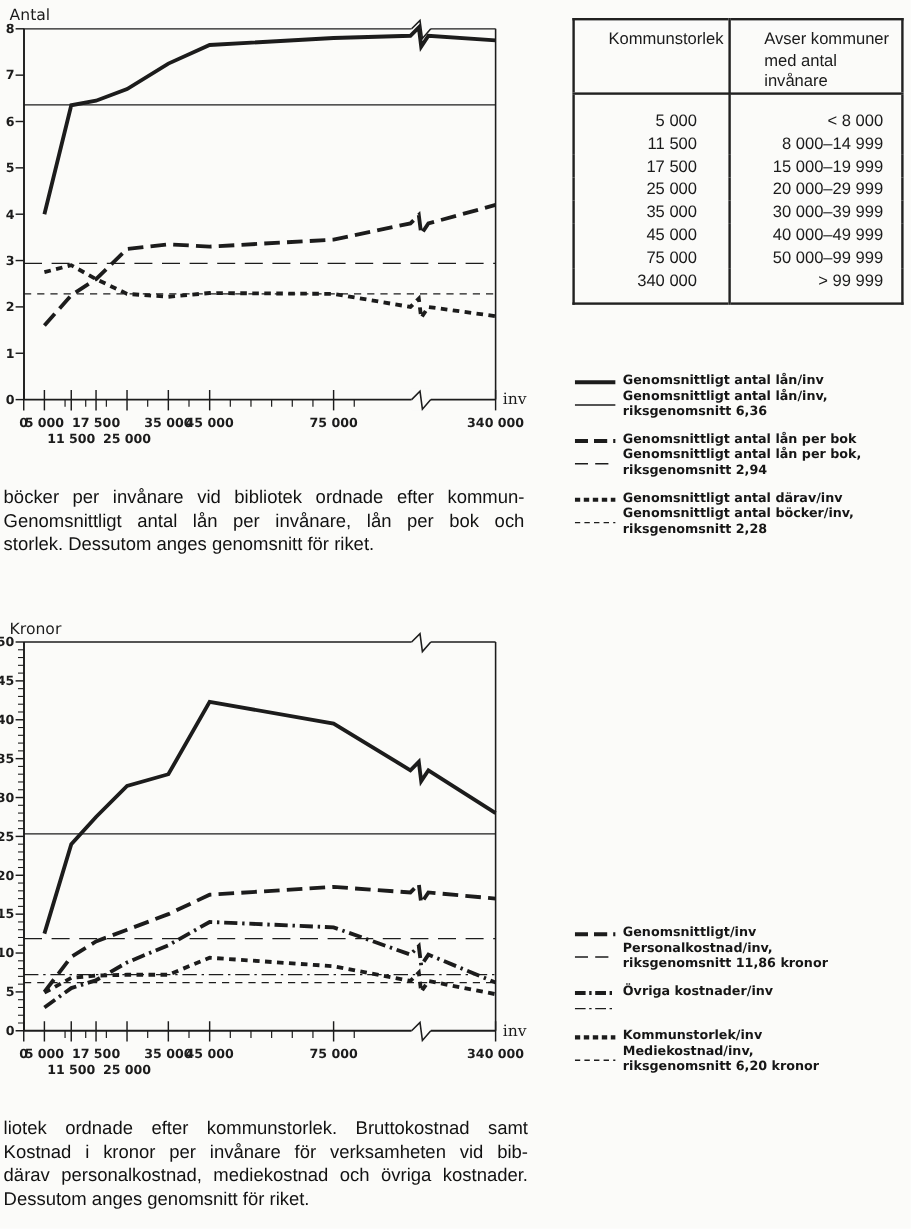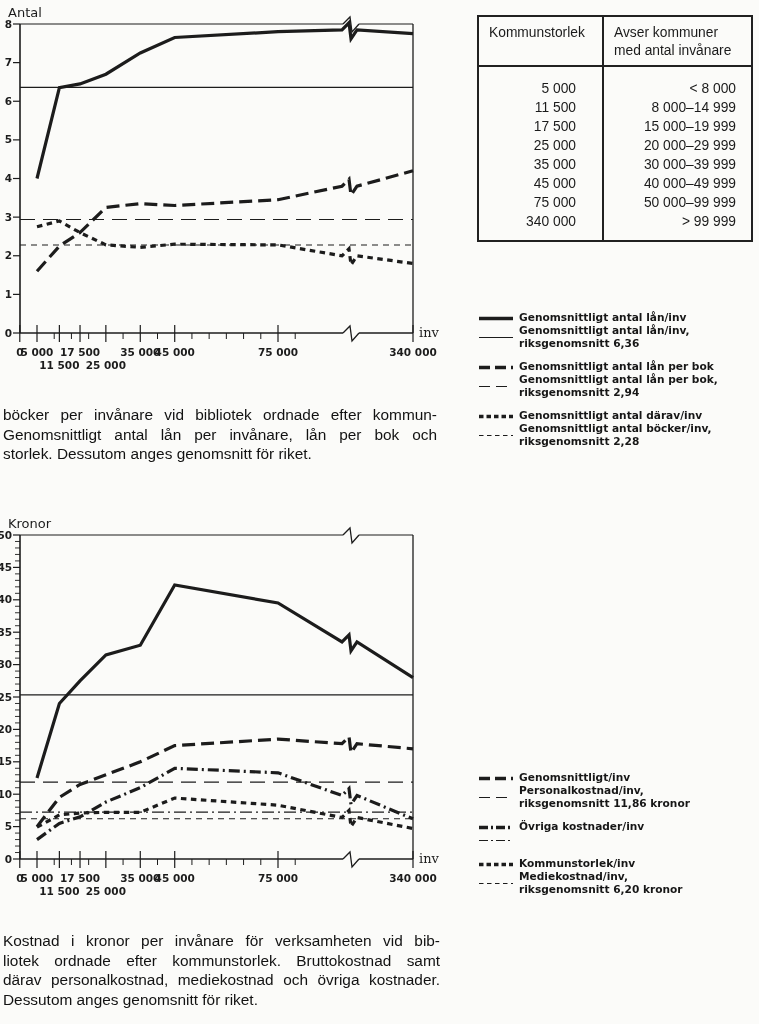--- a/index.html
+++ b/index.html
@@ -10,21 +10,21 @@
   }
   #charts { position:absolute; left:0; top:0; }
   #charts text { font-family:"DejaVu Sans", sans-serif; fill:#1c1c1c; }
   #charts text.unit { font-family:"DejaVu Serif", serif; }
 
   
   .tbl-wrap { position:absolute; left:477px; top:15px; width:276px; }
   .tbl-wrap table { width:100%; border-collapse:collapse; border:2px solid #212121; }
   .tbl-wrap th {
     font-weight:400; font-size:13.8px; text-align:left; vertical-align:top;
-    height:50px; box-sizing:border-box; padding:7px 4px 0 10px;
+    height:50px; box-sizing:border-box; padding:7px 4px 0 28px;
     border-bottom:2px solid #212121; white-space:pre-line; line-height:17.5px;
   }
   .tbl-wrap th:first-child { border-right:2px solid #212121; }
   .tbl-wrap td {
     font-size:13.8px; text-align:right; line-height:19px; padding:0 15px 0 0;
   }
   .tbl-wrap td:first-child { border-right:2px solid #212121; padding-right:26px; }
   .tbl-wrap tbody tr:first-child td { padding-top:12px; }
   .tbl-wrap tbody tr:last-child td { padding-bottom:9px; }
 
@@ -362,19 +362,19 @@
       </div>
     </div>
 
   <div class="caption" id="caption1" style="left:3px; top:405px; width:434px">
       <div>böcker per invånare vid bibliotek ordnade efter kommun-</div>
       <div>Genomsnittligt antal lån per invånare, lån per bok och</div>
       <div class="last">storlek. Dessutom anges genomsnitt för riket.</div>
     </div>
 
   <div class="caption" id="caption2" style="left:3px; top:931px; width:437px">
+      <div>liotek ordnade efter kommunstorlek. Bruttokostnad samt</div>
       <div>Kostnad i kronor per invånare för verksamheten vid bib-</div>
-      <div>liotek ordnade efter kommunstorlek. Bruttokostnad samt</div>
       <div>därav personalkostnad, mediekostnad och övriga kostnader.</div>
       <div class="last">Dessutom anges genomsnitt för riket.</div>
     </div>
 
 </div>
 
 </body></html>

